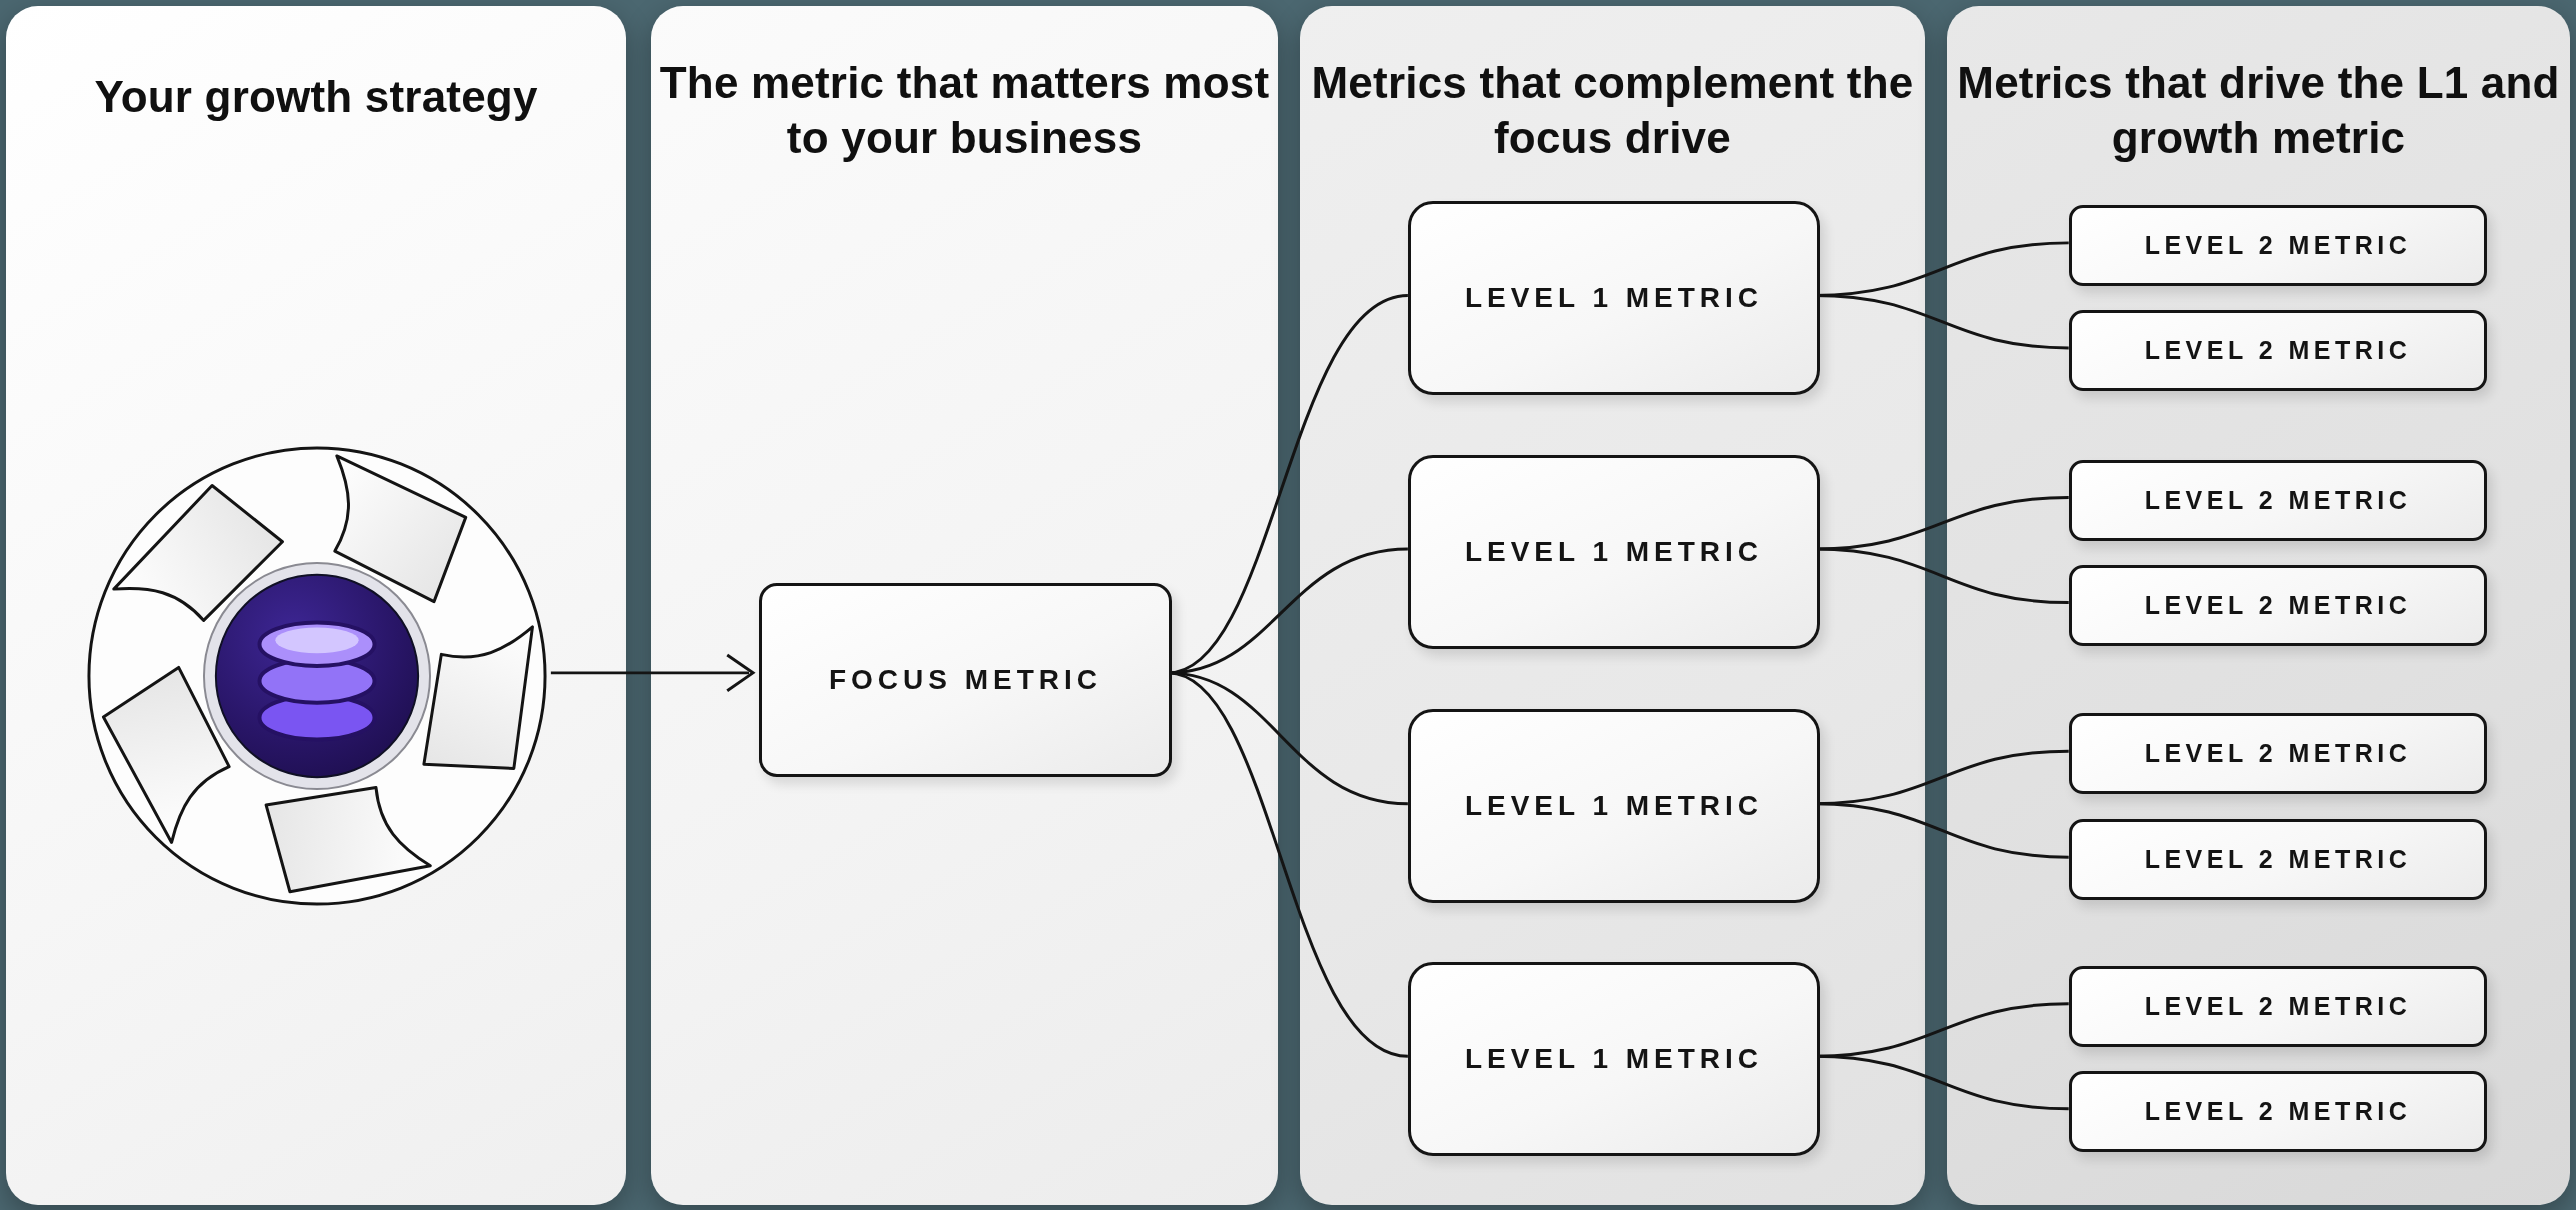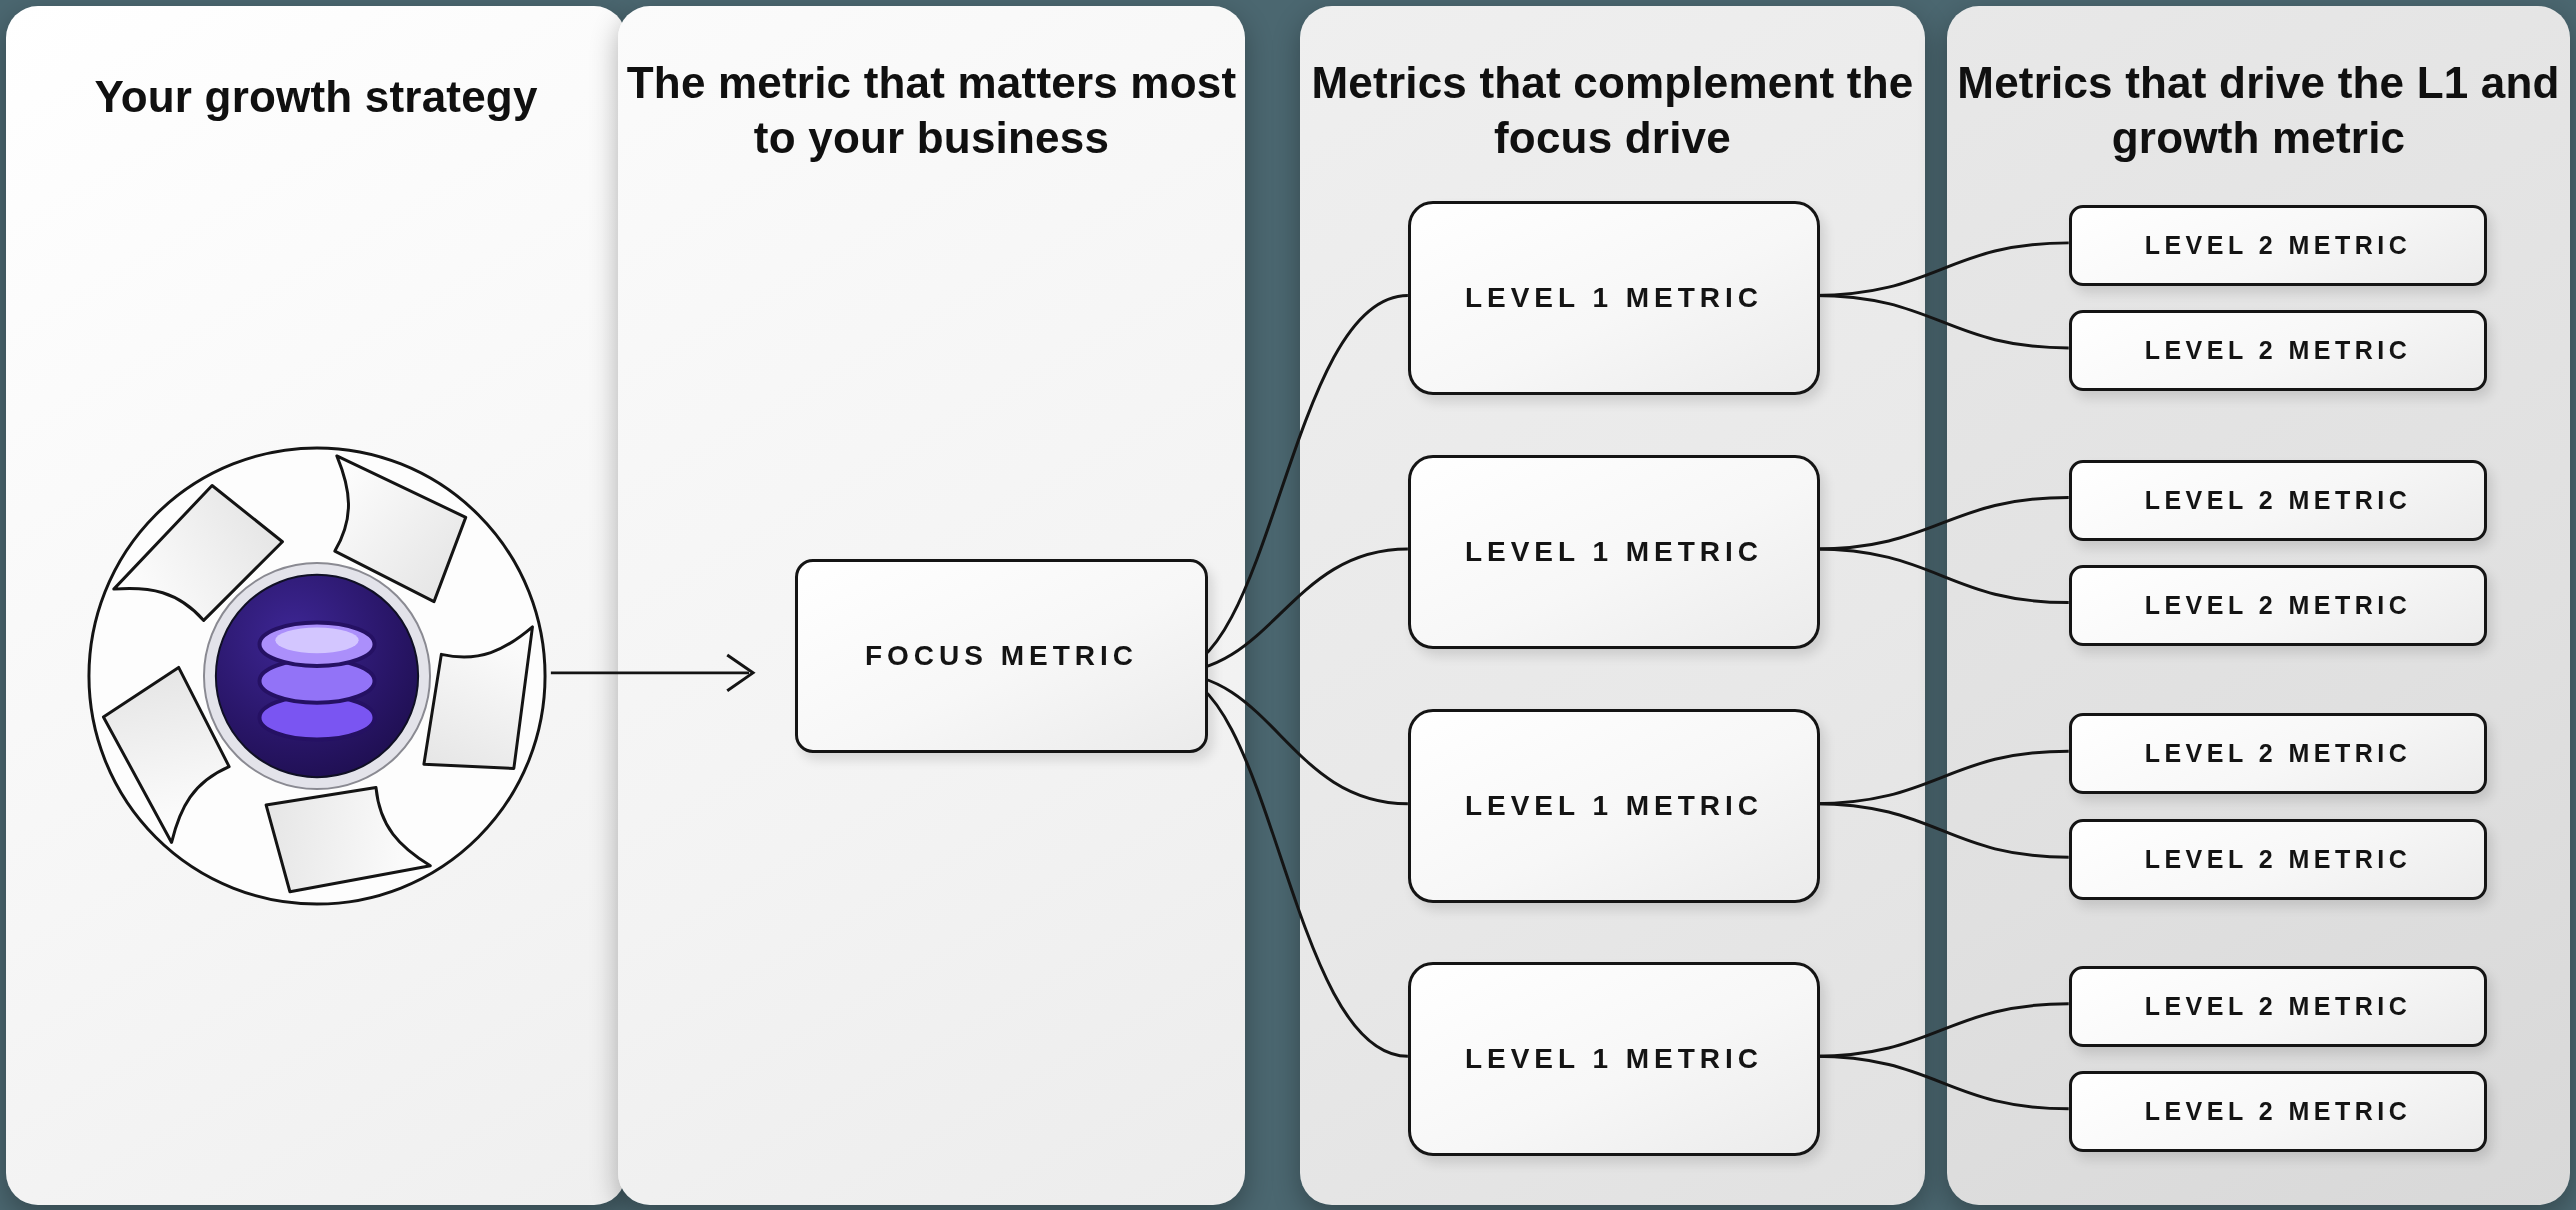--- a/index.html
+++ b/index.html
@@ -15,21 +15,21 @@
 
   
   .panel {
     position: absolute;
     top: 6px;
     height: 1199px;
     border-radius: 32px;
     box-shadow: 0 10px 28px rgba(0,0,0,0.30);
   }
   .p1 { left: 6px;    width: 620px; background: linear-gradient(150deg,#ffffff 0%,#f6f6f6 60%,#efefef 100%); }
-  .p2 { left: 618px;  width: 627px; background: linear-gradient(150deg,#fbfbfb 0%,#f3f3f3 60%,#ececec 100%); }
+  .p2 { left: 651px;  width: 627px; background: linear-gradient(150deg,#fbfbfb 0%,#f3f3f3 60%,#ececec 100%); }
   .p3 { left: 1300px; width: 625px; background: linear-gradient(150deg,#efefef 0%,#e8e8e8 60%,#e1e1e1 100%); }
   .p4 { left: 1947px; width: 623px; background: linear-gradient(150deg,#e8e8e8 0%,#e0e0e0 60%,#d8d8d8 100%); }
 
   .panel-title {
     position: absolute;
     top: 50px;
     left: 50%;
     transform: translateX(-50%);
     width: 614px;
     text-align: center;
@@ -60,21 +60,21 @@
     border: 3px solid #141414;
     box-shadow: 5px 7px 12px rgba(0,0,0,0.12);
   }
   .box .label {
     font-weight: 700;
     color: #141414;
     white-space: nowrap;
     text-align: center;
   }
 
-  .focus-box { left: 759px; top: 559px; width: 407px; height: 188px; border-radius: 18px; margin-left: 36px; }
+  .focus-box { left: 759px; top: 583px; width: 407px; height: 188px; border-radius: 18px; }
   .focus-box .label { font-size: 28px; letter-spacing: 5px; }
 
   .l1 { left: 1408px; width: 406px; height: 188px; border-radius: 25px; }
   .l1 .label { font-size: 28px; letter-spacing: 5px; }
   .l1-1 { top: 201px; }
   .l1-2 { top: 455px; }
   .l1-3 { top: 709px; }
   .l1-4 { top: 962px; }
 
   .l2 { left: 2069px; width: 412px; height: 75px; border-radius: 14px; }

